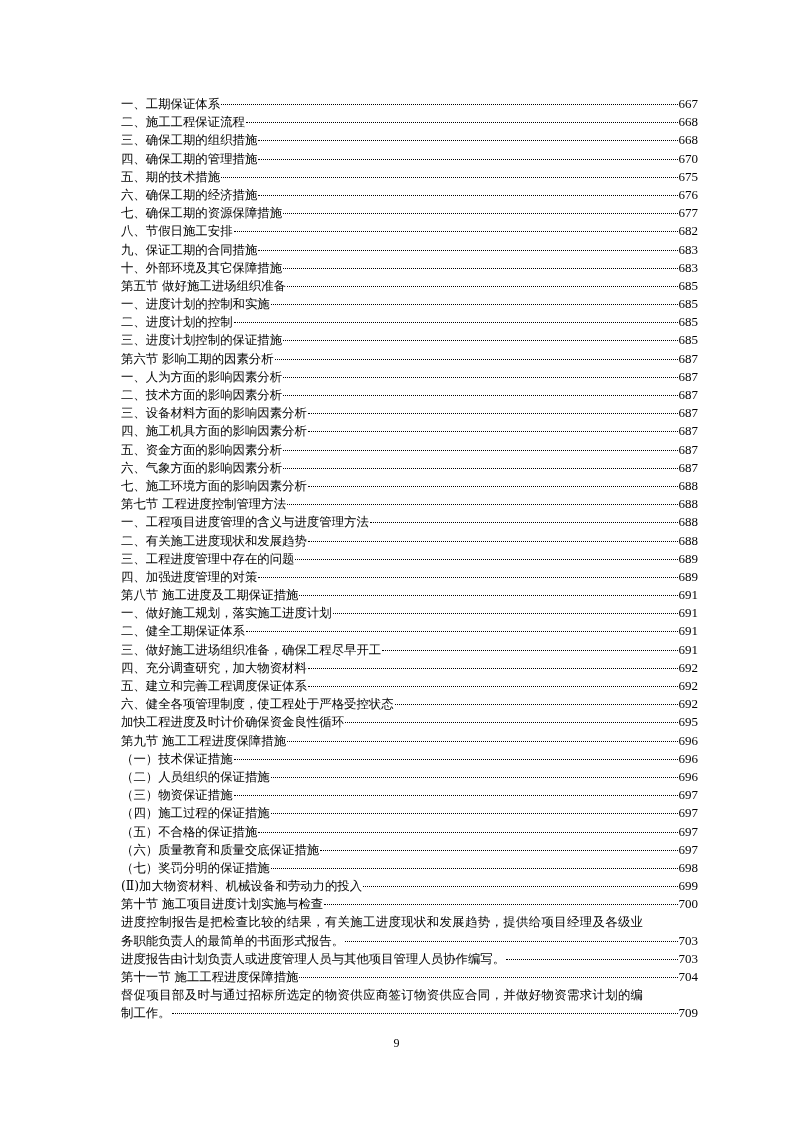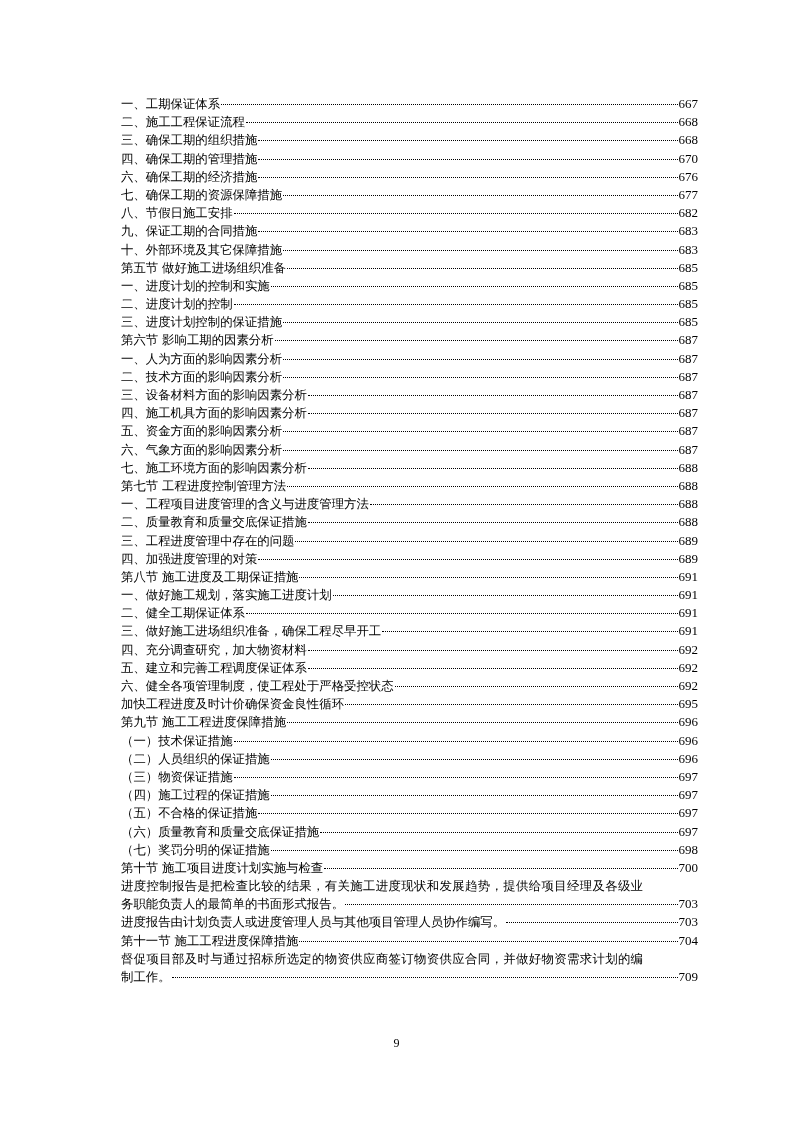--- a/index.html
+++ b/index.html
@@ -37,20 +37,25 @@
         <span class="title">三、确保工期的组织措施</span>
         <span class="dots"></span>
         <span class="num">668</span>
       </div>
       <div class="toc-line">
         <span class="title">四、确保工期的管理措施</span>
         <span class="dots"></span>
         <span class="num">670</span>
       </div>
       <div class="toc-line">
+        <span class="title">五、期的技术措施</span>
+        <span class="dots"></span>
+        <span class="num">675</span>
+      </div>
+      <div class="toc-line">
         <span class="title">六、确保工期的经济措施</span>
         <span class="dots"></span>
         <span class="num">676</span>
       </div>
       <div class="toc-line">
         <span class="title">七、确保工期的资源保障措施</span>
         <span class="dots"></span>
         <span class="num">677</span>
       </div>
       <div class="toc-line">
@@ -132,21 +137,21 @@
         <span class="title">第七节  工程进度控制管理方法</span>
         <span class="dots"></span>
         <span class="num">688</span>
       </div>
       <div class="toc-line">
         <span class="title">一、工程项目进度管理的含义与进度管理方法</span>
         <span class="dots"></span>
         <span class="num">688</span>
       </div>
       <div class="toc-line">
-        <span class="title">二、质量教育和质量交底保证措施</span>
+        <span class="title">二、有关施工进度现状和发展趋势</span>
         <span class="dots"></span>
         <span class="num">688</span>
       </div>
       <div class="toc-line">
         <span class="title">三、工程进度管理中存在的问题</span>
         <span class="dots"></span>
         <span class="num">689</span>
       </div>
       <div class="toc-line">
         <span class="title">四、加强进度管理的对策</span>
@@ -225,20 +230,25 @@
       </div>
       <div class="toc-line">
         <span class="title">（六）质量教育和质量交底保证措施</span>
         <span class="dots"></span>
         <span class="num">697</span>
       </div>
       <div class="toc-line">
         <span class="title">（七）奖罚分明的保证措施</span>
         <span class="dots"></span>
         <span class="num">698</span>
+      </div>
+      <div class="toc-line">
+        <span class="title">(Ⅱ)加大物资材料、机械设备和劳动力的投入</span>
+        <span class="dots"></span>
+        <span class="num">699</span>
       </div>
       <div class="toc-line">
         <span class="title">第十节  施工项目进度计划实施与检查</span>
         <span class="dots"></span>
         <span class="num">700</span>
       </div>
     </div>
 
   <div class="toc-wrap">
     <span class="first">进度控制报告是把检查比较的结果，有关施工进度现状和发展趋势，提供给项目经理及各级业</span>

